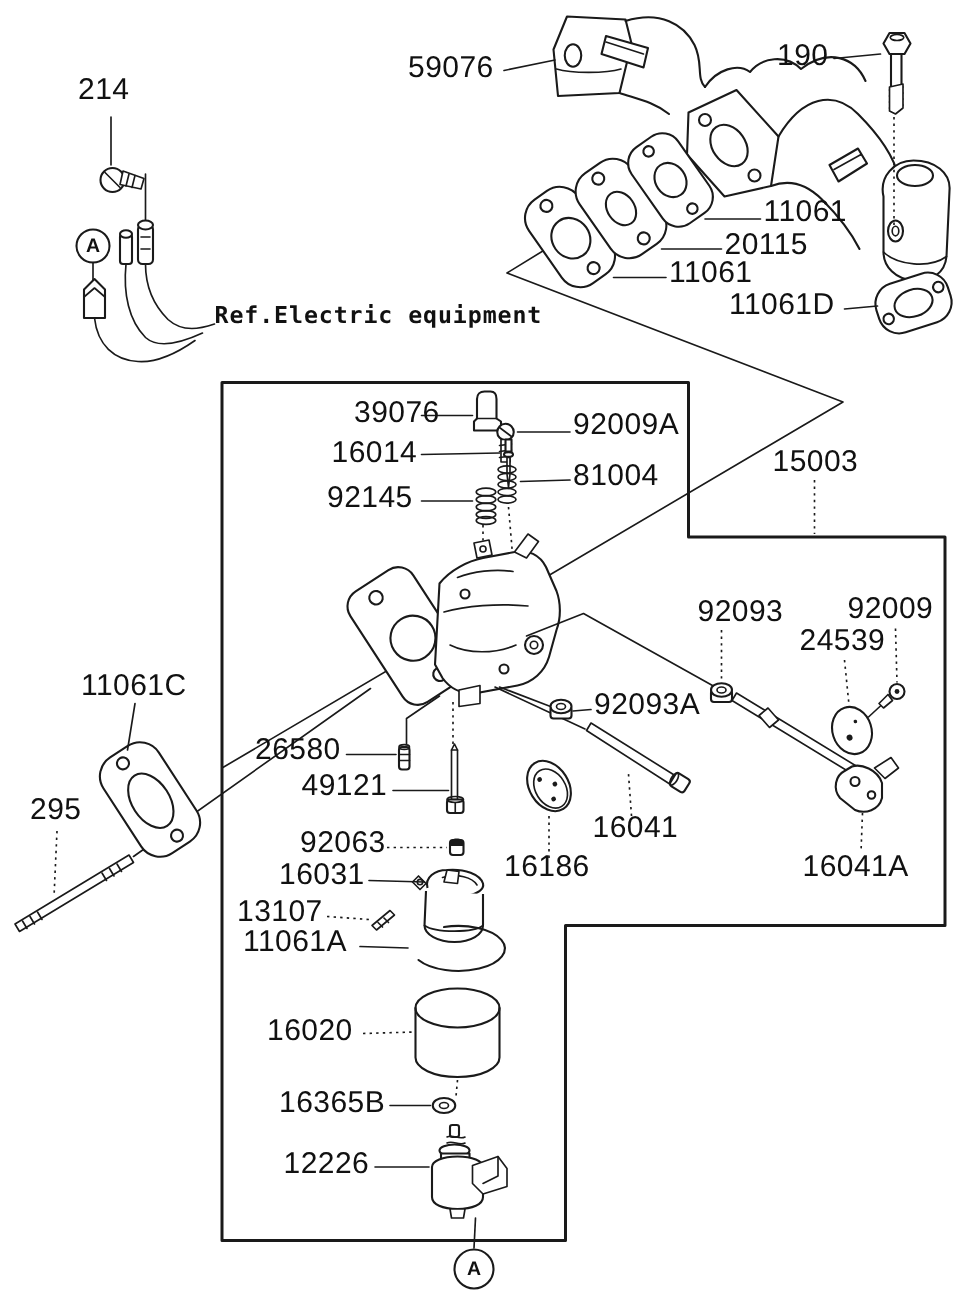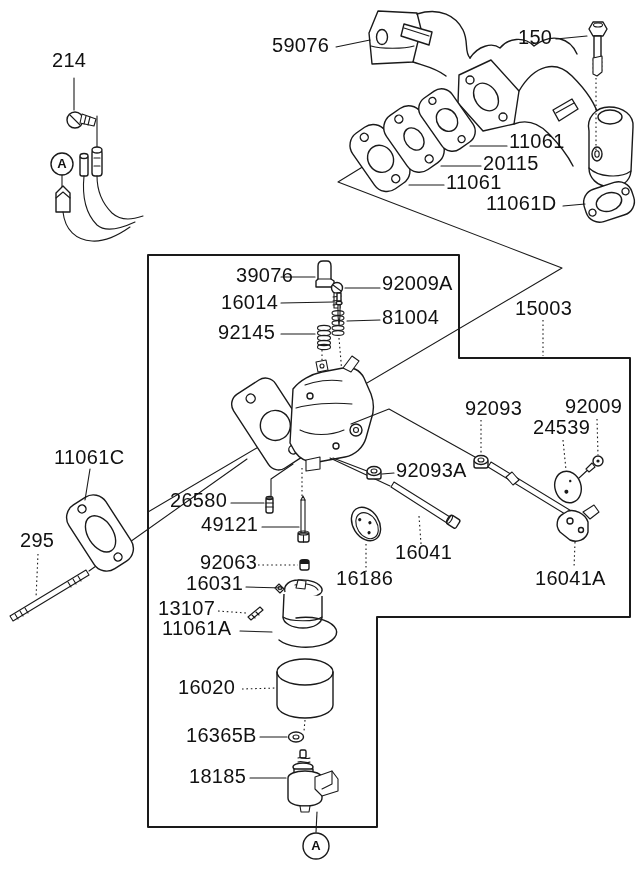--- a/index.html
+++ b/index.html
@@ -334,25 +334,26 @@
     <line class="dot" x1="218" y1="611" x2="246" y2="613"></line>
     <line class="ln thin" x1="240" y1="631" x2="272" y2="632"></line>
     <line class="dot" x1="242" y1="689" x2="276" y2="688"></line>
     <line class="ln thin" x1="260" y1="737" x2="287" y2="737"></line>
     <line class="ln thin" x1="250" y1="778" x2="286" y2="778"></line>
   </g>
 </svg>
 
   <div class="plabel" style="left:52px;top:50px">214</div>
   <div class="plabel" style="left:272px;top:35px">59076</div>
-  <div class="plabel" style="left:518px;top:27px">150</div>
+  <div class="plabel" style="left:518px;top:27px">190</div>
   <div class="plabel" style="left:509px;top:131px">11061</div>
   <div class="plabel" style="left:483px;top:153px">20115</div>
   <div class="plabel" style="left:446px;top:172px">11061</div>
   <div class="plabel" style="left:486px;top:193px">11061D</div>
+  <div class="ref" style="position:absolute;left:143px;top:201px">Ref.Electric equipment</div>
   <div class="plabel" style="left:236px;top:265px">39076</div>
   <div class="plabel" style="left:382px;top:273px">92009A</div>
   <div class="plabel" style="left:221px;top:292px">16014</div>
   <div class="plabel" style="left:382px;top:307px">81004</div>
   <div class="plabel" style="left:218px;top:322px">92145</div>
   <div class="plabel" style="left:515px;top:298px">15003</div>
   <div class="plabel" style="left:465px;top:398px">92093</div>
   <div class="plabel" style="left:565px;top:396px">92009</div>
   <div class="plabel" style="left:533px;top:417px">24539</div>
   <div class="plabel" style="left:54px;top:447px">11061C</div>
@@ -362,18 +363,18 @@
   <div class="plabel" style="left:20px;top:530px">295</div>
   <div class="plabel" style="left:395px;top:542px">16041</div>
   <div class="plabel" style="left:200px;top:552px">92063</div>
   <div class="plabel" style="left:336px;top:568px">16186</div>
   <div class="plabel" style="left:186px;top:573px">16031</div>
   <div class="plabel" style="left:535px;top:568px">16041A</div>
   <div class="plabel" style="left:158px;top:598px">13107</div>
   <div class="plabel" style="left:162px;top:618px">11061A</div>
   <div class="plabel" style="left:178px;top:677px">16020</div>
   <div class="plabel" style="left:186px;top:725px">16365B</div>
-  <div class="plabel" style="left:189px;top:766px">18185</div>
+  <div class="plabel" style="left:189px;top:766px">12226</div>
 
   <div class="va" style="left:50px;top:156px">A</div>
   <div class="va" style="left:304px;top:838px">A</div>
 
 </div>
 
 </body></html>

